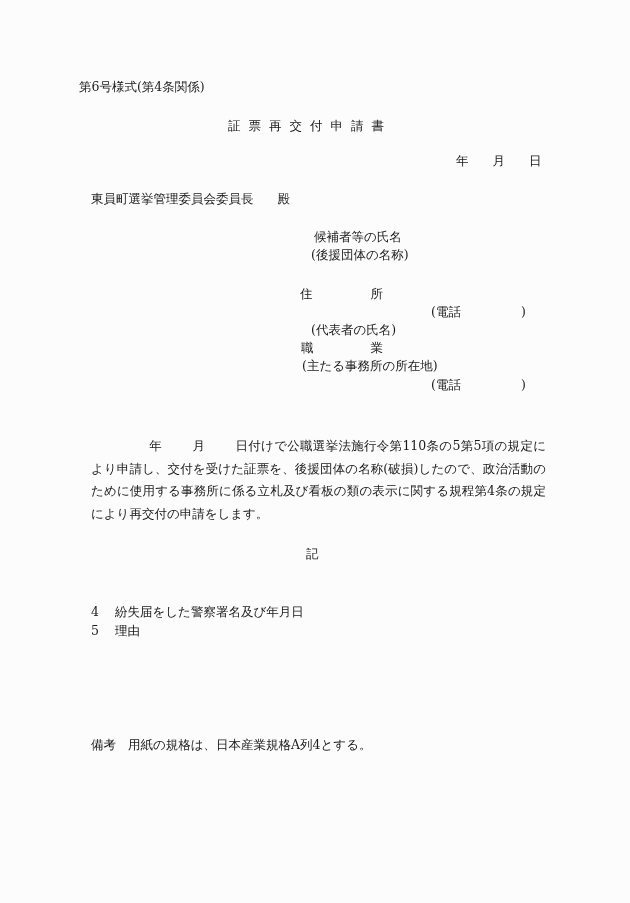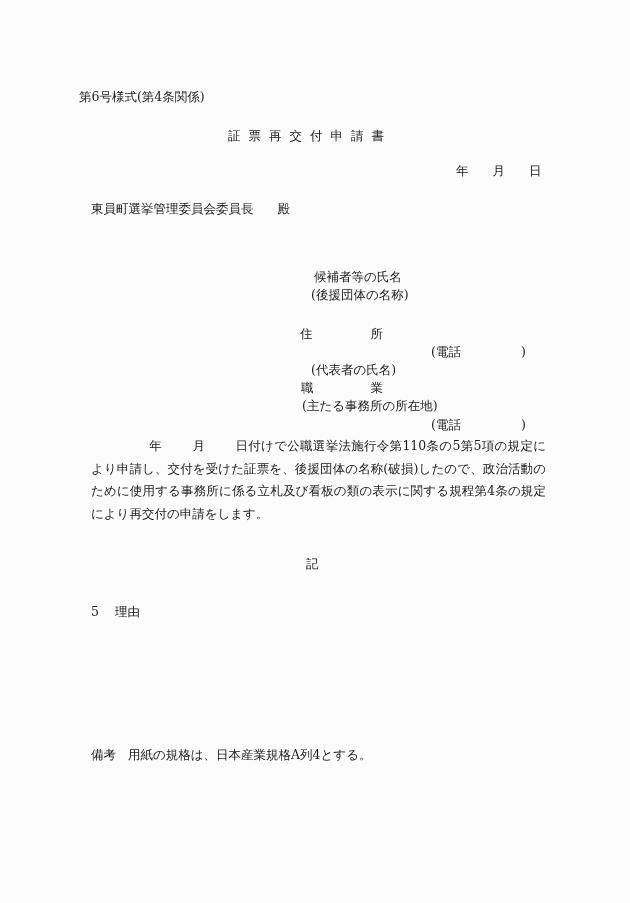--- a/index.html
+++ b/index.html
@@ -9,29 +9,29 @@
     }
     body {
       width: 630px;
       height: 903px;
       position: relative;
       overflow: hidden;
       font-family: "DejaVu Serif", "Liberation Serif", serif;
       color: #1a1a1a;
       font-size: 12.5px;
     }
-    .abs { position: absolute; white-space: nowrap; line-height: 1; margin-top: 10px; }
+    .abs { position: absolute; white-space: nowrap; line-height: 1; }
     .form-number { left: 79px; top: 81px; }
     .doc-title { left: 228px; top: 120px; letter-spacing: 8px; }
     .date-line { left: 456px; top: 155px; }
     .date-line span { display: inline-block; }
     .addressee { left: 91px; top: 193px; }
     .addressee .honorific { margin-left: 24px; }
 
-    .field { position: absolute; white-space: nowrap; line-height: 1; margin-top: 40px; }
+    .field { position: absolute; white-space: nowrap; line-height: 1; }
     .tel { }
     .tel .close { display: inline-block; margin-left: 60px; }
 
     .body-para {
       position: absolute;
       left: 91px;
       top: 435px;
       width: 455px;
       line-height: 22.5px;
       white-space: normal;
@@ -91,18 +91,19 @@
 <div class="field" style="left:302px; top:360px;">(主たる事務所の所在地)</div>
 <div class="field tel" style="left:431px; top:379px;">
   <span>(電話</span><span class="close">)</span>
 </div>
 
 <div class="body-para"><span class="indent"></span><span>年</span><span class="gap-year"></span><span>月</span><span class="gap-month"></span><span>日付けで公職選挙法施行令第110条の5第5項の規定により申請し、交付を受けた証票を、後援団体の名称(破損)したので、政治活動のために使用する事務所に係る立札及び看板の類の表示に関する規程第4条の規定により再交付の申請をします。</span></div>
 
 <div class="abs ki">記</div>
 
 <ul class="items">
+  <li><span class="num">4</span><span>紛失届をした警察署名及び年月日</span></li>
   <li><span class="num">5</span><span>理由</span></li>
 </ul>
 
 <div class="abs remark">
   <span class="label">備考</span><span>用紙の規格は、日本産業規格A列4とする。</span>
 </div>
 
 </body></html>

